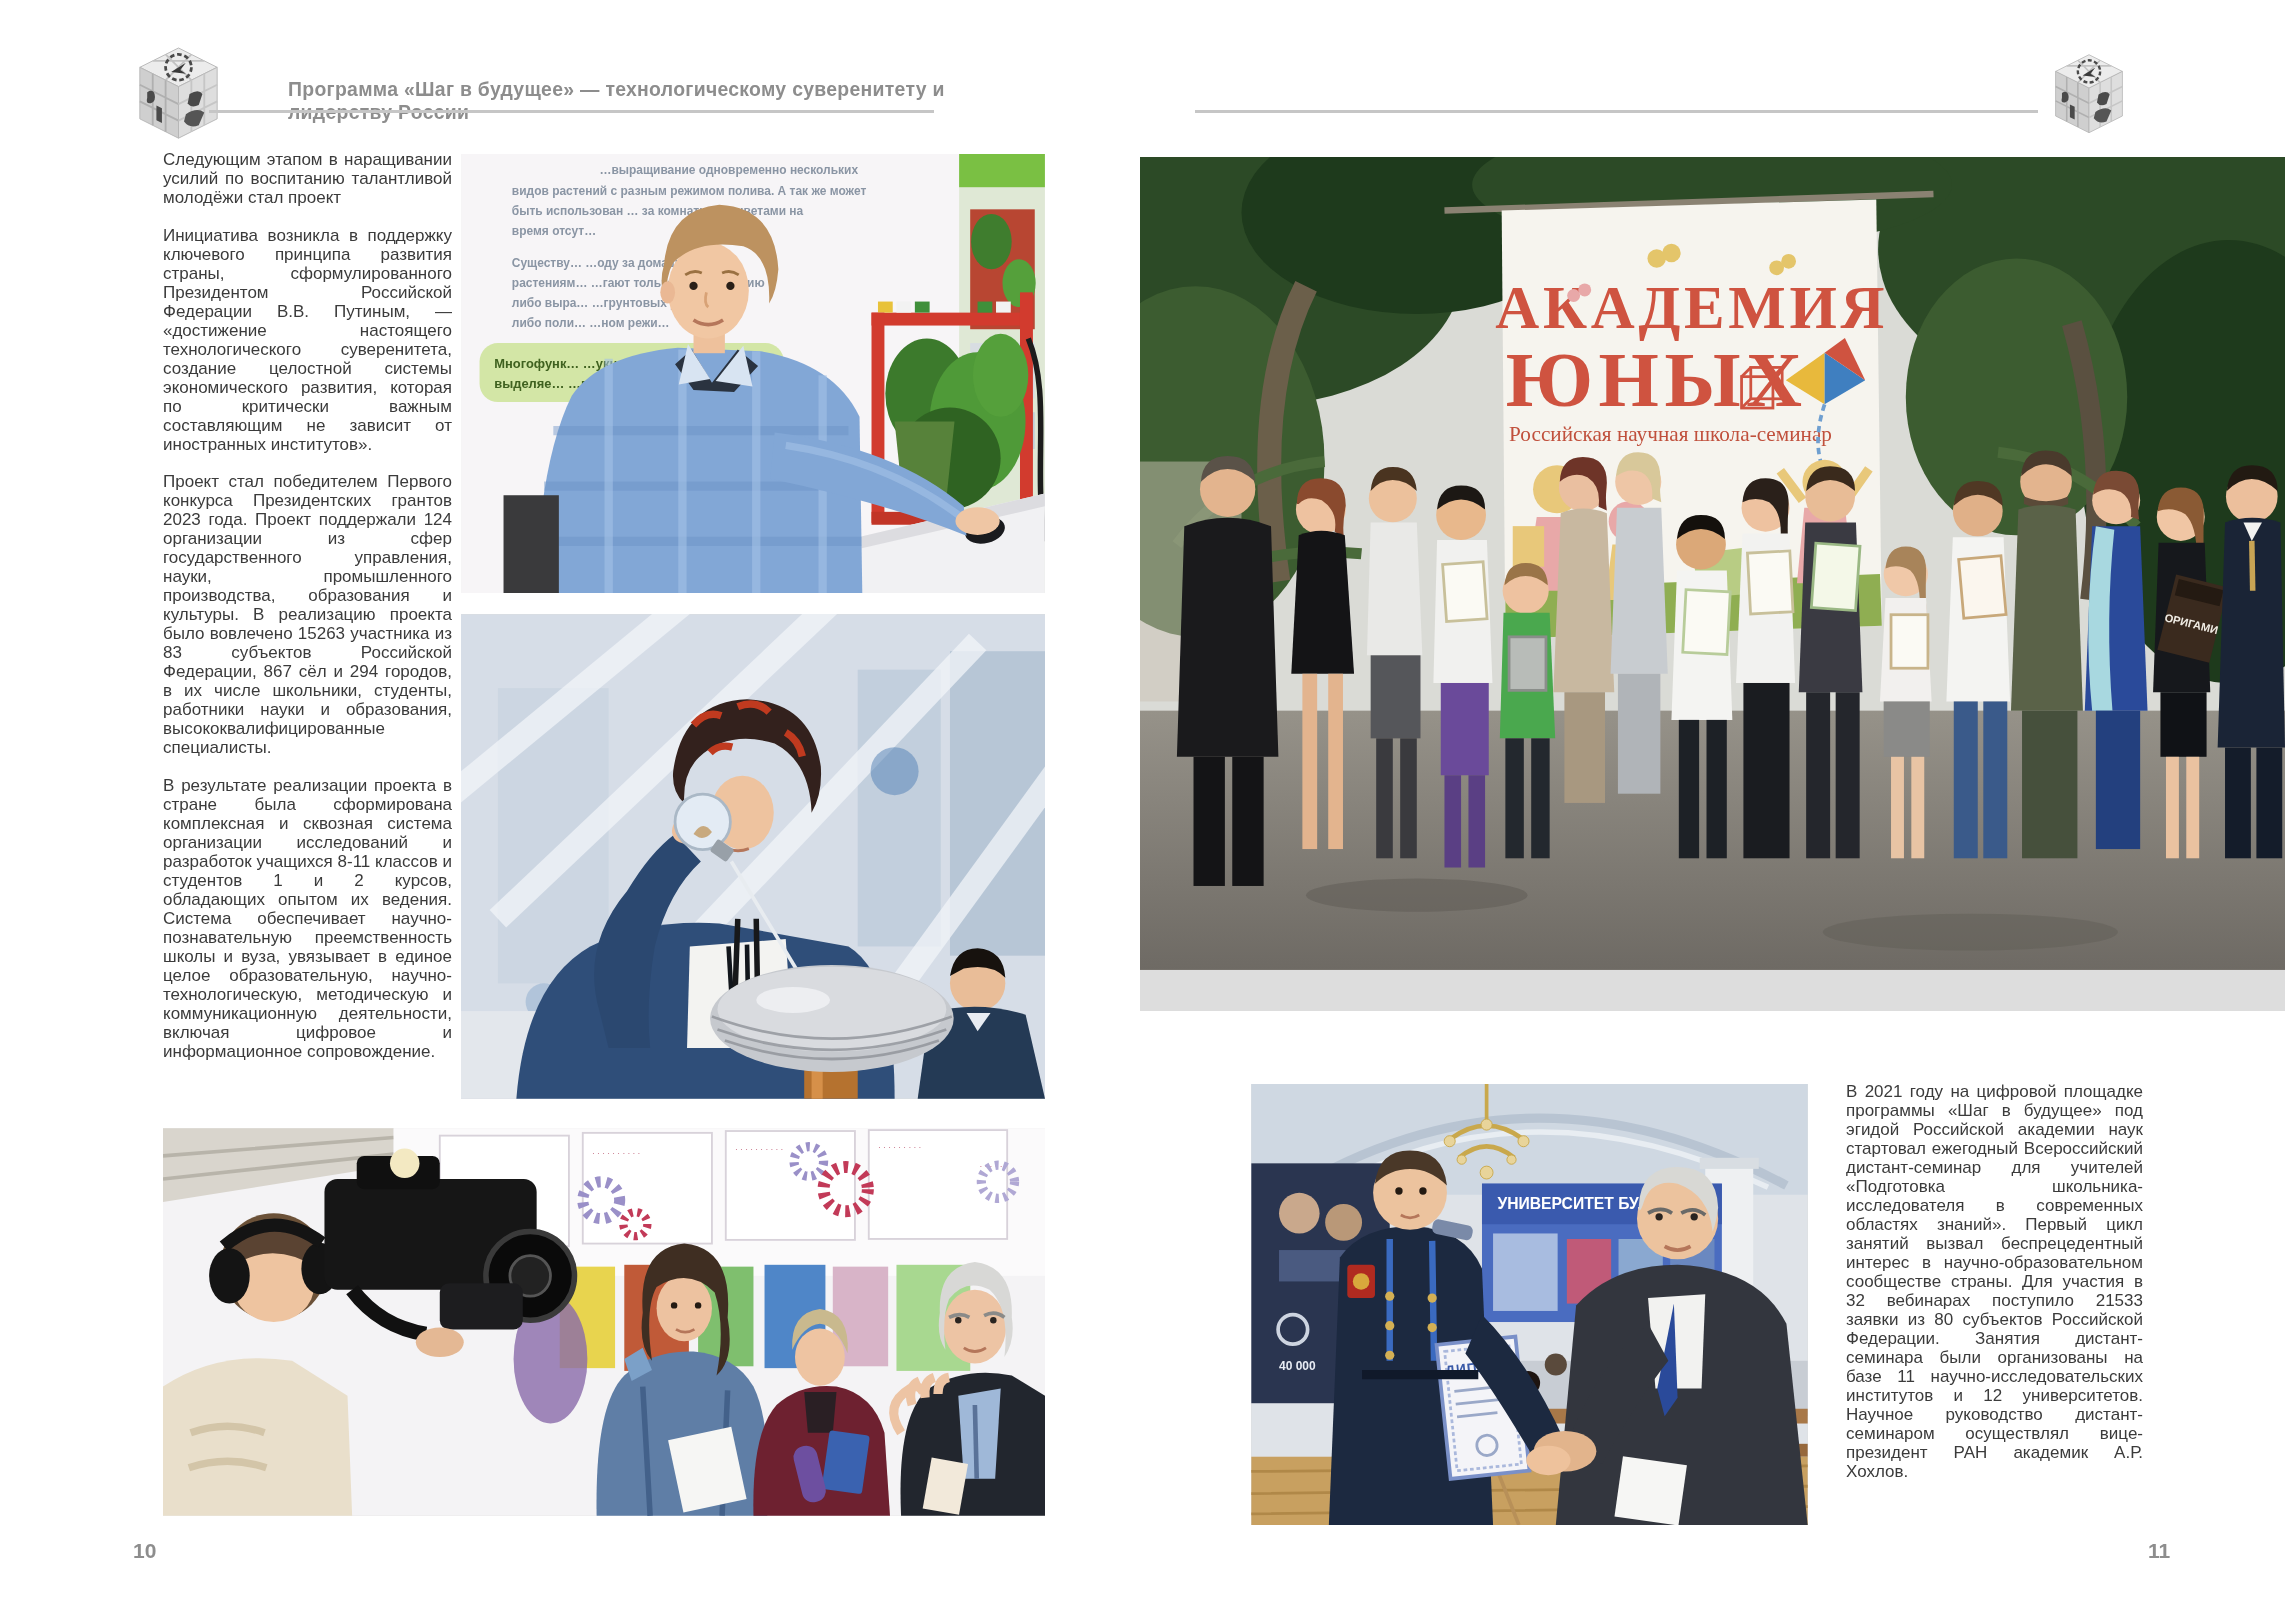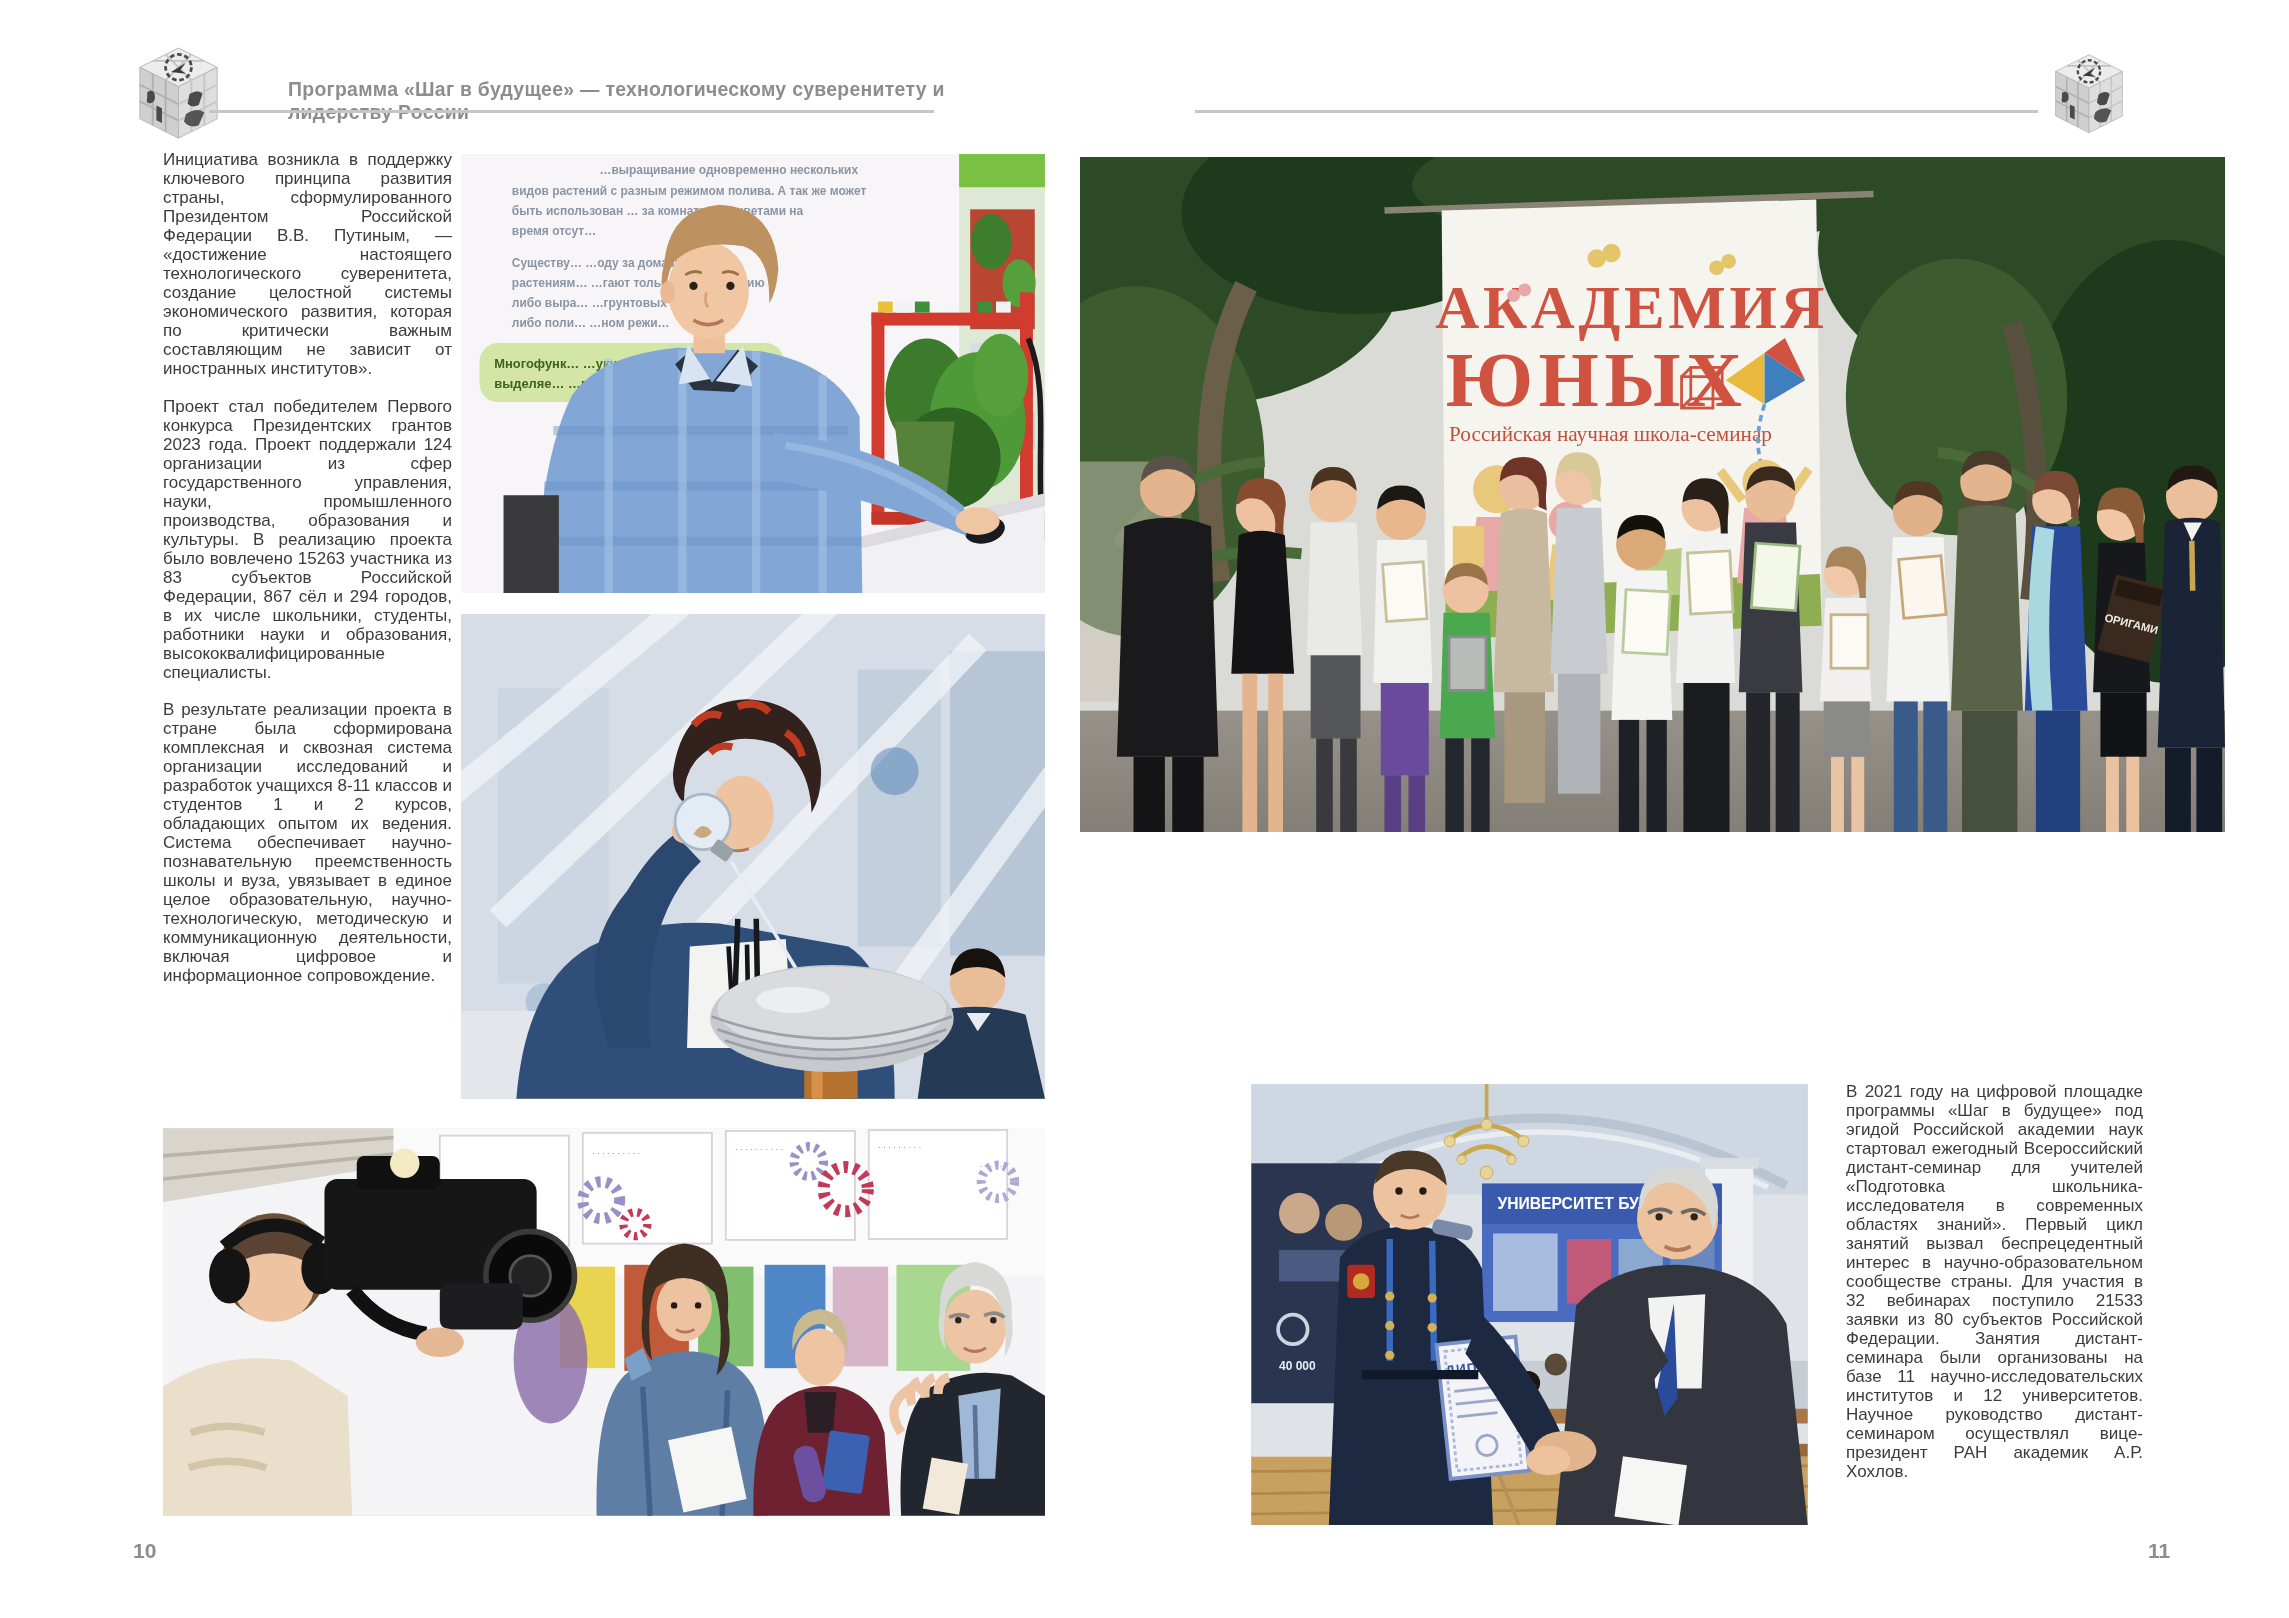--- a/index.html
+++ b/index.html
@@ -54,20 +54,21 @@
       <use href="#cube-sym"></use>
     </svg>
   <div class="abs hdr-title">Программа «Шаг в будущее» — технологическому суверенитету и лидерству России</div>
   <div class="abs rule rule-left"></div>
   <div class="abs rule rule-right"></div>
   <svg class="abs logo logo-right" viewBox="0 0 88 104">
       <use href="#cube-sym"></use>
     </svg>
 
   <div class="abs col col-left">
+    <p>Следующим этапом в наращивании усилий по воспитанию талантливой молодёжи стал проект</p>
     <p>Инициатива возникла в поддержку ключевого принципа развития страны, сформулированного Президентом Российской Федерации В.В. Путиным, — «достижение настоящего технологического суверенитета, создание целостной системы экономического развития, которая по критически важным составляющим не зависит от иностранных институтов».</p>
     <p>Проект стал победителем Первого конкурса Президентских грантов 2023 года. Проект поддержали 124 организации из сфер государственного управления, науки, промышленного производства, образования и культуры. В реализацию проекта было вовлечено 15263 участника из 83 субъектов Российской Федерации, 867 сёл и 294 городов, в их числе школьники, студенты, работники науки и образования, высококвалифицированные специалисты.</p>
     <p>В результате реализации проекта в стране была сформирована комплексная и сквозная система организации исследований и разработок учащихся 8-11 классов и студентов 1 и 2 курсов, обладающих опытом их ведения. Система обеспечивает научно-познавательную преемственность школы и вуза, увязывает в единое целое образовательную, научно-технологическую, методическую и коммуникационную деятельности, включая цифровое и информационное сопровождение.</p>
   </div>
 
   <div class="abs ph" style="left:461px;top:154px;width:584px;height:439px">
     <svg width="584" height="439" viewBox="0 0 633 476">
       <rect width="633" height="476" fill="#f4f2f5"></rect>
       <rect x="0" y="0" width="540" height="476" fill="#f7f5f7"></rect>
       <g font-size="13" fill="#8a95a4" font-weight="bold">
@@ -278,21 +279,21 @@
         <path d="M852,205 q12,-6 22,0 M890,203 q12,-6 22,2" stroke="#8a8a88" stroke-width="4" fill="none"></path>
         <circle cx="862" cy="208" r="3.5" fill="#2a2420"></circle>
           <circle cx="900" cy="208" r="3.5" fill="#2a2420"></circle>
         <path d="M868,238 q12,8 24,0" stroke="#b5765a" stroke-width="3" fill="none"></path>
         <path d="M800,330 q-20,-30 10,-48 q8,-6 14,4 M812,300 q-6,-20 8,-26 M826,292 q-2,-18 10,-22 M840,288 q0,-16 12,-18" stroke="#edc4a4" stroke-width="10" fill="none"></path>
         <rect x="828" y="360" width="40" height="56" fill="#f2e9da" transform="rotate(10 848 388)"></rect>
       </g>
     </svg>
   </div>
 
-  <div class="abs ph" style="left:1080px;top:157px;width:1145px;height:675px">
+  <div class="abs ph" style="left:1140px;top:157px;width:1145px;height:854px">
     <svg width="1145" height="813" viewBox="0 0 1241 881">
       <rect width="1241" height="881" fill="#dadbd6"></rect>
       <g fill="#2c4a26">
         <ellipse cx="120" cy="120" rx="230" ry="150"></ellipse>
         <ellipse cx="60" cy="330" rx="140" ry="190" fill="#3c5c30"></ellipse>
         <ellipse cx="300" cy="60" rx="190" ry="110" fill="#1e3a1c"></ellipse>
         <ellipse cx="1060" cy="100" rx="260" ry="170"></ellipse>
         <ellipse cx="1180" cy="330" rx="160" ry="240" fill="#1e3a1c"></ellipse>
         <ellipse cx="950" cy="260" rx="120" ry="150" fill="#3c5c30"></ellipse>
         <ellipse cx="620" cy="30" rx="260" ry="70" fill="#2c4a26"></ellipse>

